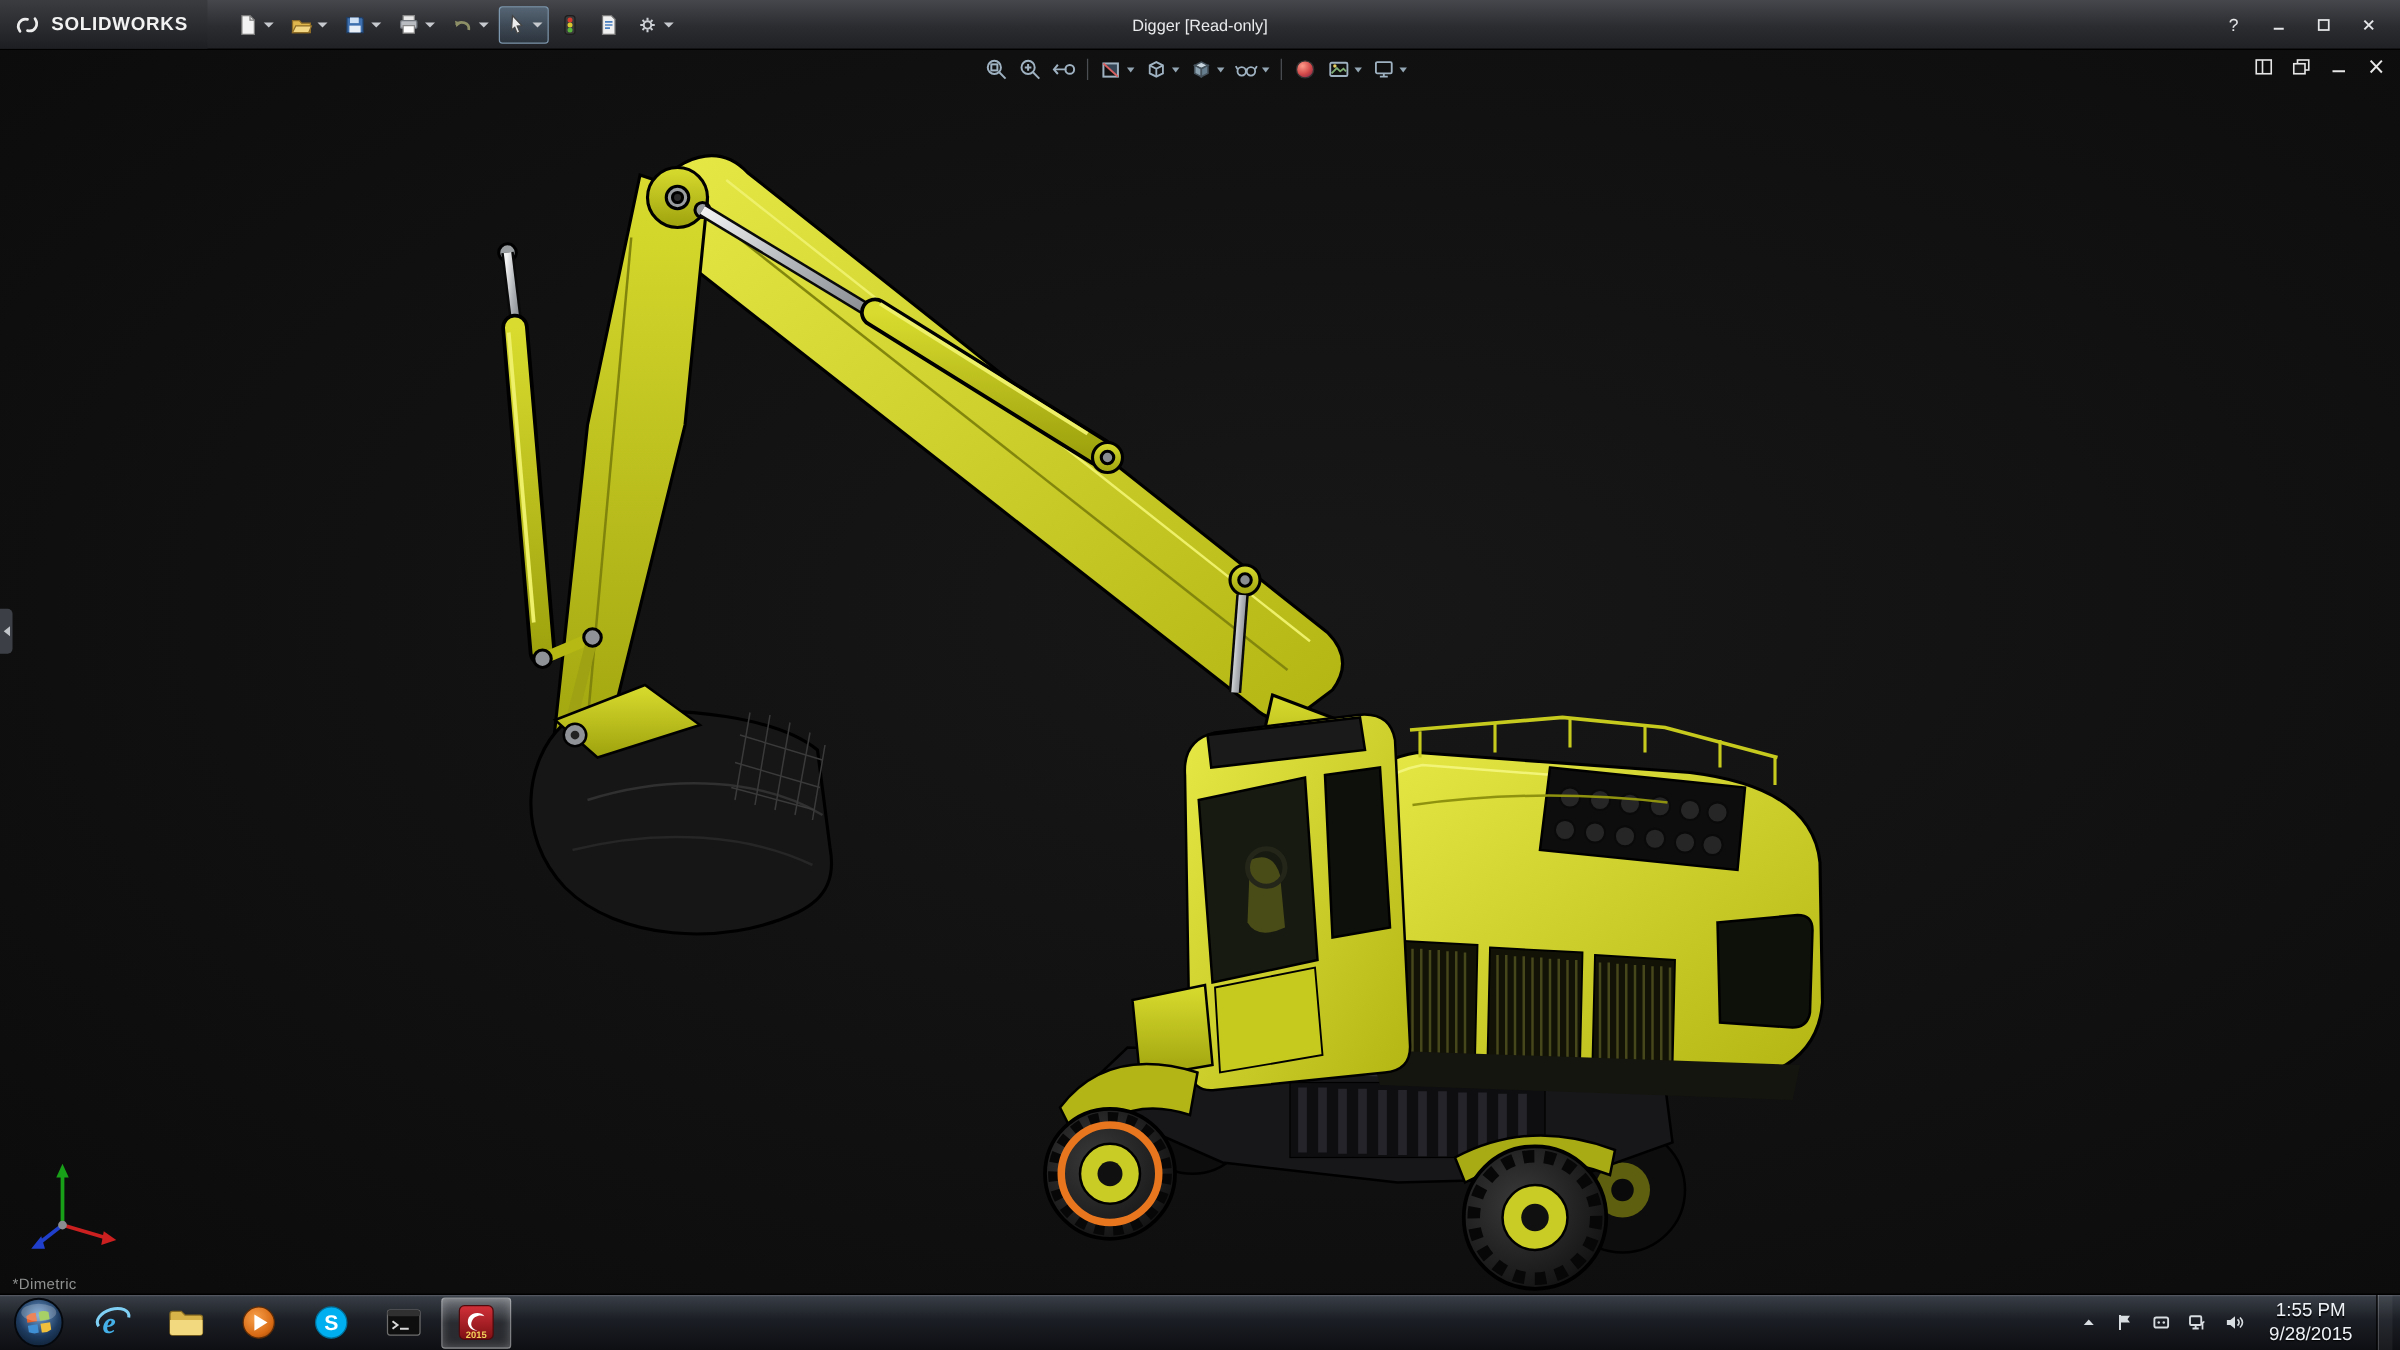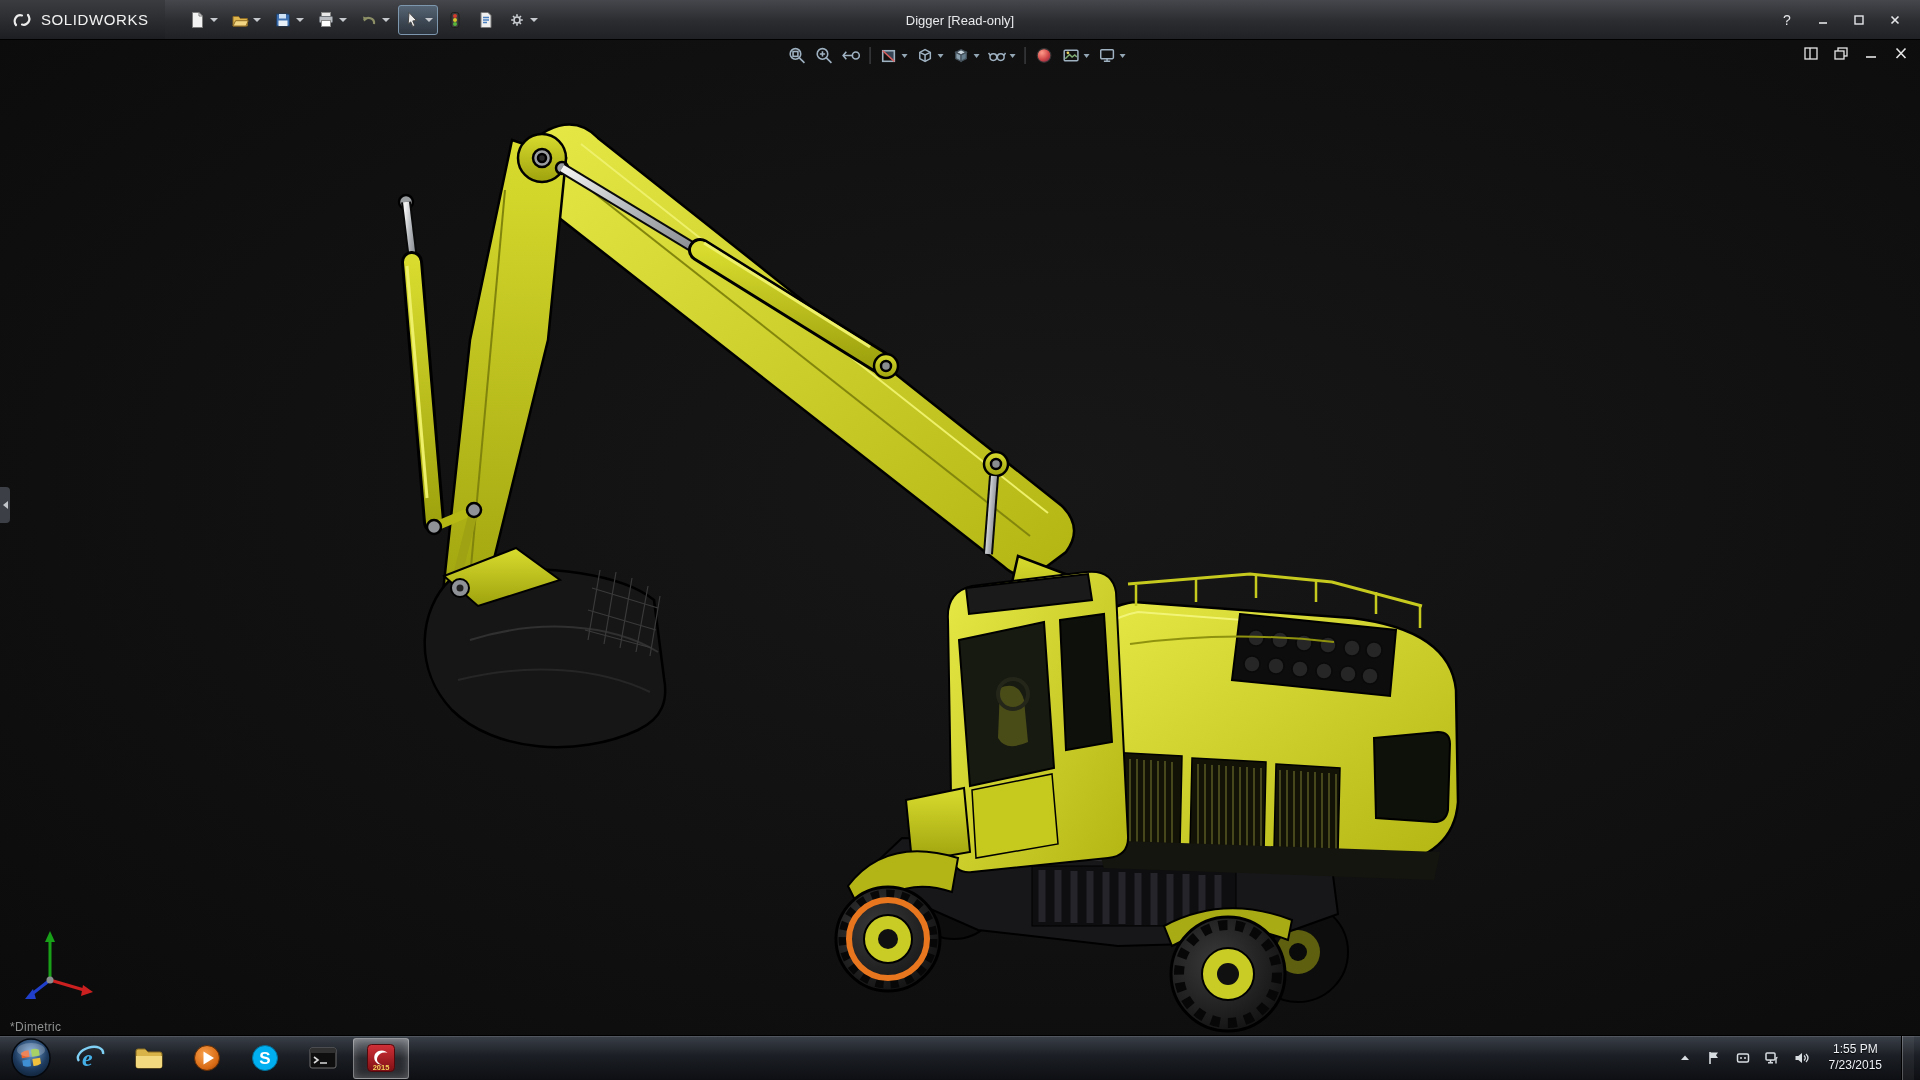--- a/index.html
+++ b/index.html
@@ -6,21 +6,21 @@
   html,body{width:1920px;height:1080px;overflow:hidden;background:#000;
     font-family:"Liberation Sans",sans-serif;-webkit-font-smoothing:antialiased}
   svg{display:block}
   .screen{position:relative;width:1920px;height:1080px;background:#000}
 
   
   .titlebar{height:40px;display:flex;align-items:center;position:relative;
     background:linear-gradient(#45474c,#2b2c30 55%,#202124);border-bottom:1px solid #000}
   .brand{display:flex;align-items:center;gap:7px;height:100%;padding:0 16px 0 10px;
     background:linear-gradient(#3a3c40,#1d1e21)}
-  .brand-text{color:#f2f2f2;font-size:15px;font-weight:normal;letter-spacing:.6px}
+  .brand-text{color:#f2f2f2;font-size:15px;font-weight:bold;letter-spacing:.6px}
   .tb-tools{display:flex;align-items:center;gap:3px;margin-left:18px}
   .tool-group{display:flex;align-items:center;height:30px;padding:0 4px;border-radius:3px;border:1px solid transparent;cursor:default}
   .tool-group.pressed{border:1px solid #7d97ae;background:linear-gradient(rgba(130,170,205,.35),rgba(80,115,150,.2))}
   .caret{width:0;height:0;border-left:4px solid transparent;border-right:4px solid transparent;border-top:4px solid #c6c9cd;margin-left:4px}
   .tb-title{position:absolute;left:50%;top:50%;transform:translate(-50%,-50%);color:#e9eaec;font-size:13px;white-space:nowrap}
   .win-controls{margin-left:auto;display:flex;align-items:center;gap:6px;padding-right:10px}
   .winbtn{width:30px;height:22px;display:flex;align-items:center;justify-content:center;color:#e4e6e8;font-size:14px;border-radius:2px}
 
   
   .viewport{position:relative;width:1920px;height:995px;overflow:hidden;
@@ -42,21 +42,21 @@
     background:linear-gradient(#3a4049,#1b1e24 45%,#0d0f13);border-top:1px solid #000;
     box-shadow:inset 0 1px 0 rgba(255,255,255,.12)}
   .start-orb{width:62px;height:45px;display:flex;align-items:center;justify-content:center}
   .task-apps{display:flex;align-items:center;height:100%}
   .task-btn{width:56px;height:41px;display:flex;align-items:center;justify-content:center;border-radius:3px;margin:0 1px;border:1px solid transparent}
   .task-btn.active{border:1px solid rgba(255,255,255,.4);
     background:linear-gradient(rgba(255,255,255,.28),rgba(255,255,255,.07) 50%,rgba(255,255,255,.12));
     box-shadow:inset 0 0 8px rgba(255,255,255,.25)}
   .tray{margin-left:auto;display:flex;align-items:center;gap:11px;height:100%;padding-right:6px}
   .tray-icon{display:flex;align-items:center;justify-content:center;width:18px;height:20px}
-  .clock{color:#eef2f6;font-size:12px;line-height:1.3;text-align:center;padding:0 8px;text-shadow:0 1px 1px #000}
+  .clock{color:#eef2f6;font-size:15px;line-height:1.3;text-align:center;padding:0 8px;text-shadow:0 1px 1px #000}
   .show-desktop{width:13px;height:45px;border-left:1px solid #000;box-shadow:inset 1px 0 0 rgba(255,255,255,.25);background:rgba(255,255,255,.05)}
 </style>
 </head>
 <body>
 
 <div class="screen">
 
   <header class="titlebar">
     <div class="brand">
       <svg width="24" height="24" viewBox="0 0 24 24">
@@ -541,18 +541,18 @@
         </svg>
       </div>
       <div class="tray-icon">
         <svg width="16" height="16" viewBox="0 0 16 16">
           <path d="M2.5 6 v4 h2.8 l3.7 3 V3 L5.3 6 Z" fill="#d8dde2"></path>
           <path d="M11 5.5 q2.6 2.5 0 5 M13 4 q4 4 0 8" stroke="#d8dde2" fill="none" stroke-width="1.3"></path>
         </svg>
       </div>
       <div class="clock">
         <div>1:55 PM</div>
-        <div>7/23/2015</div>
+        <div>9/28/2015</div>
       </div>
       <div class="show-desktop"></div>
     </div>
   </div>
 </div>
 
 </body></html>

